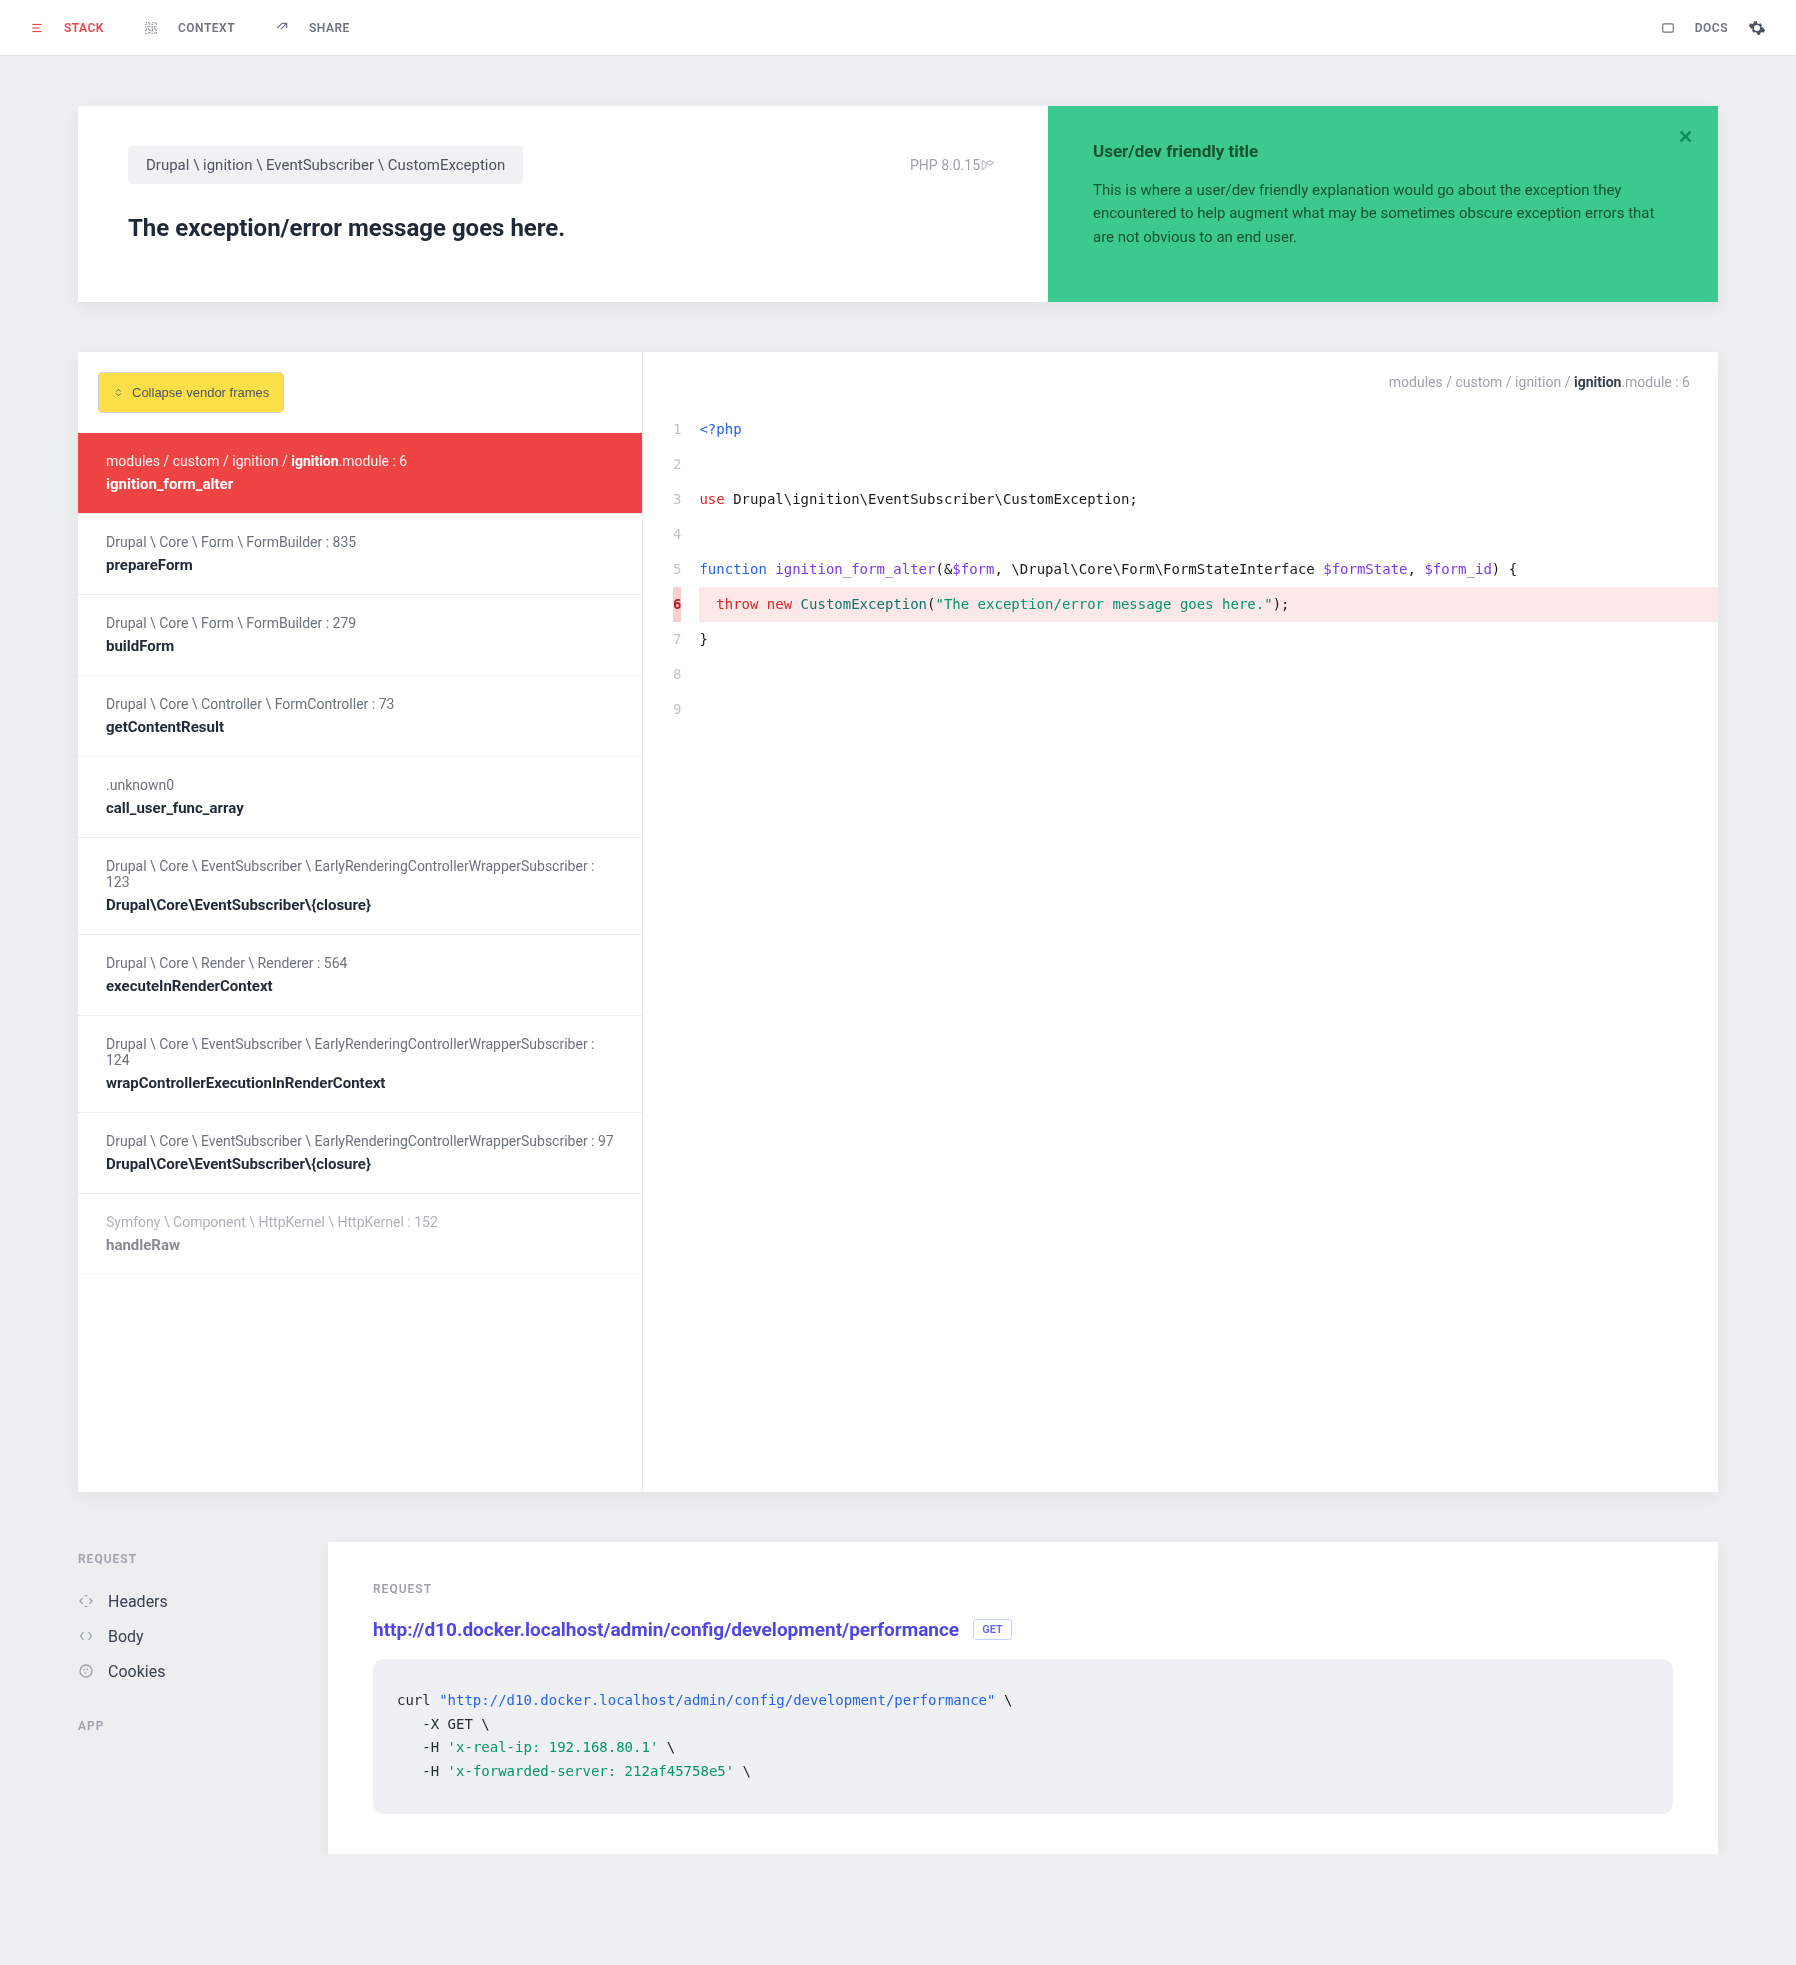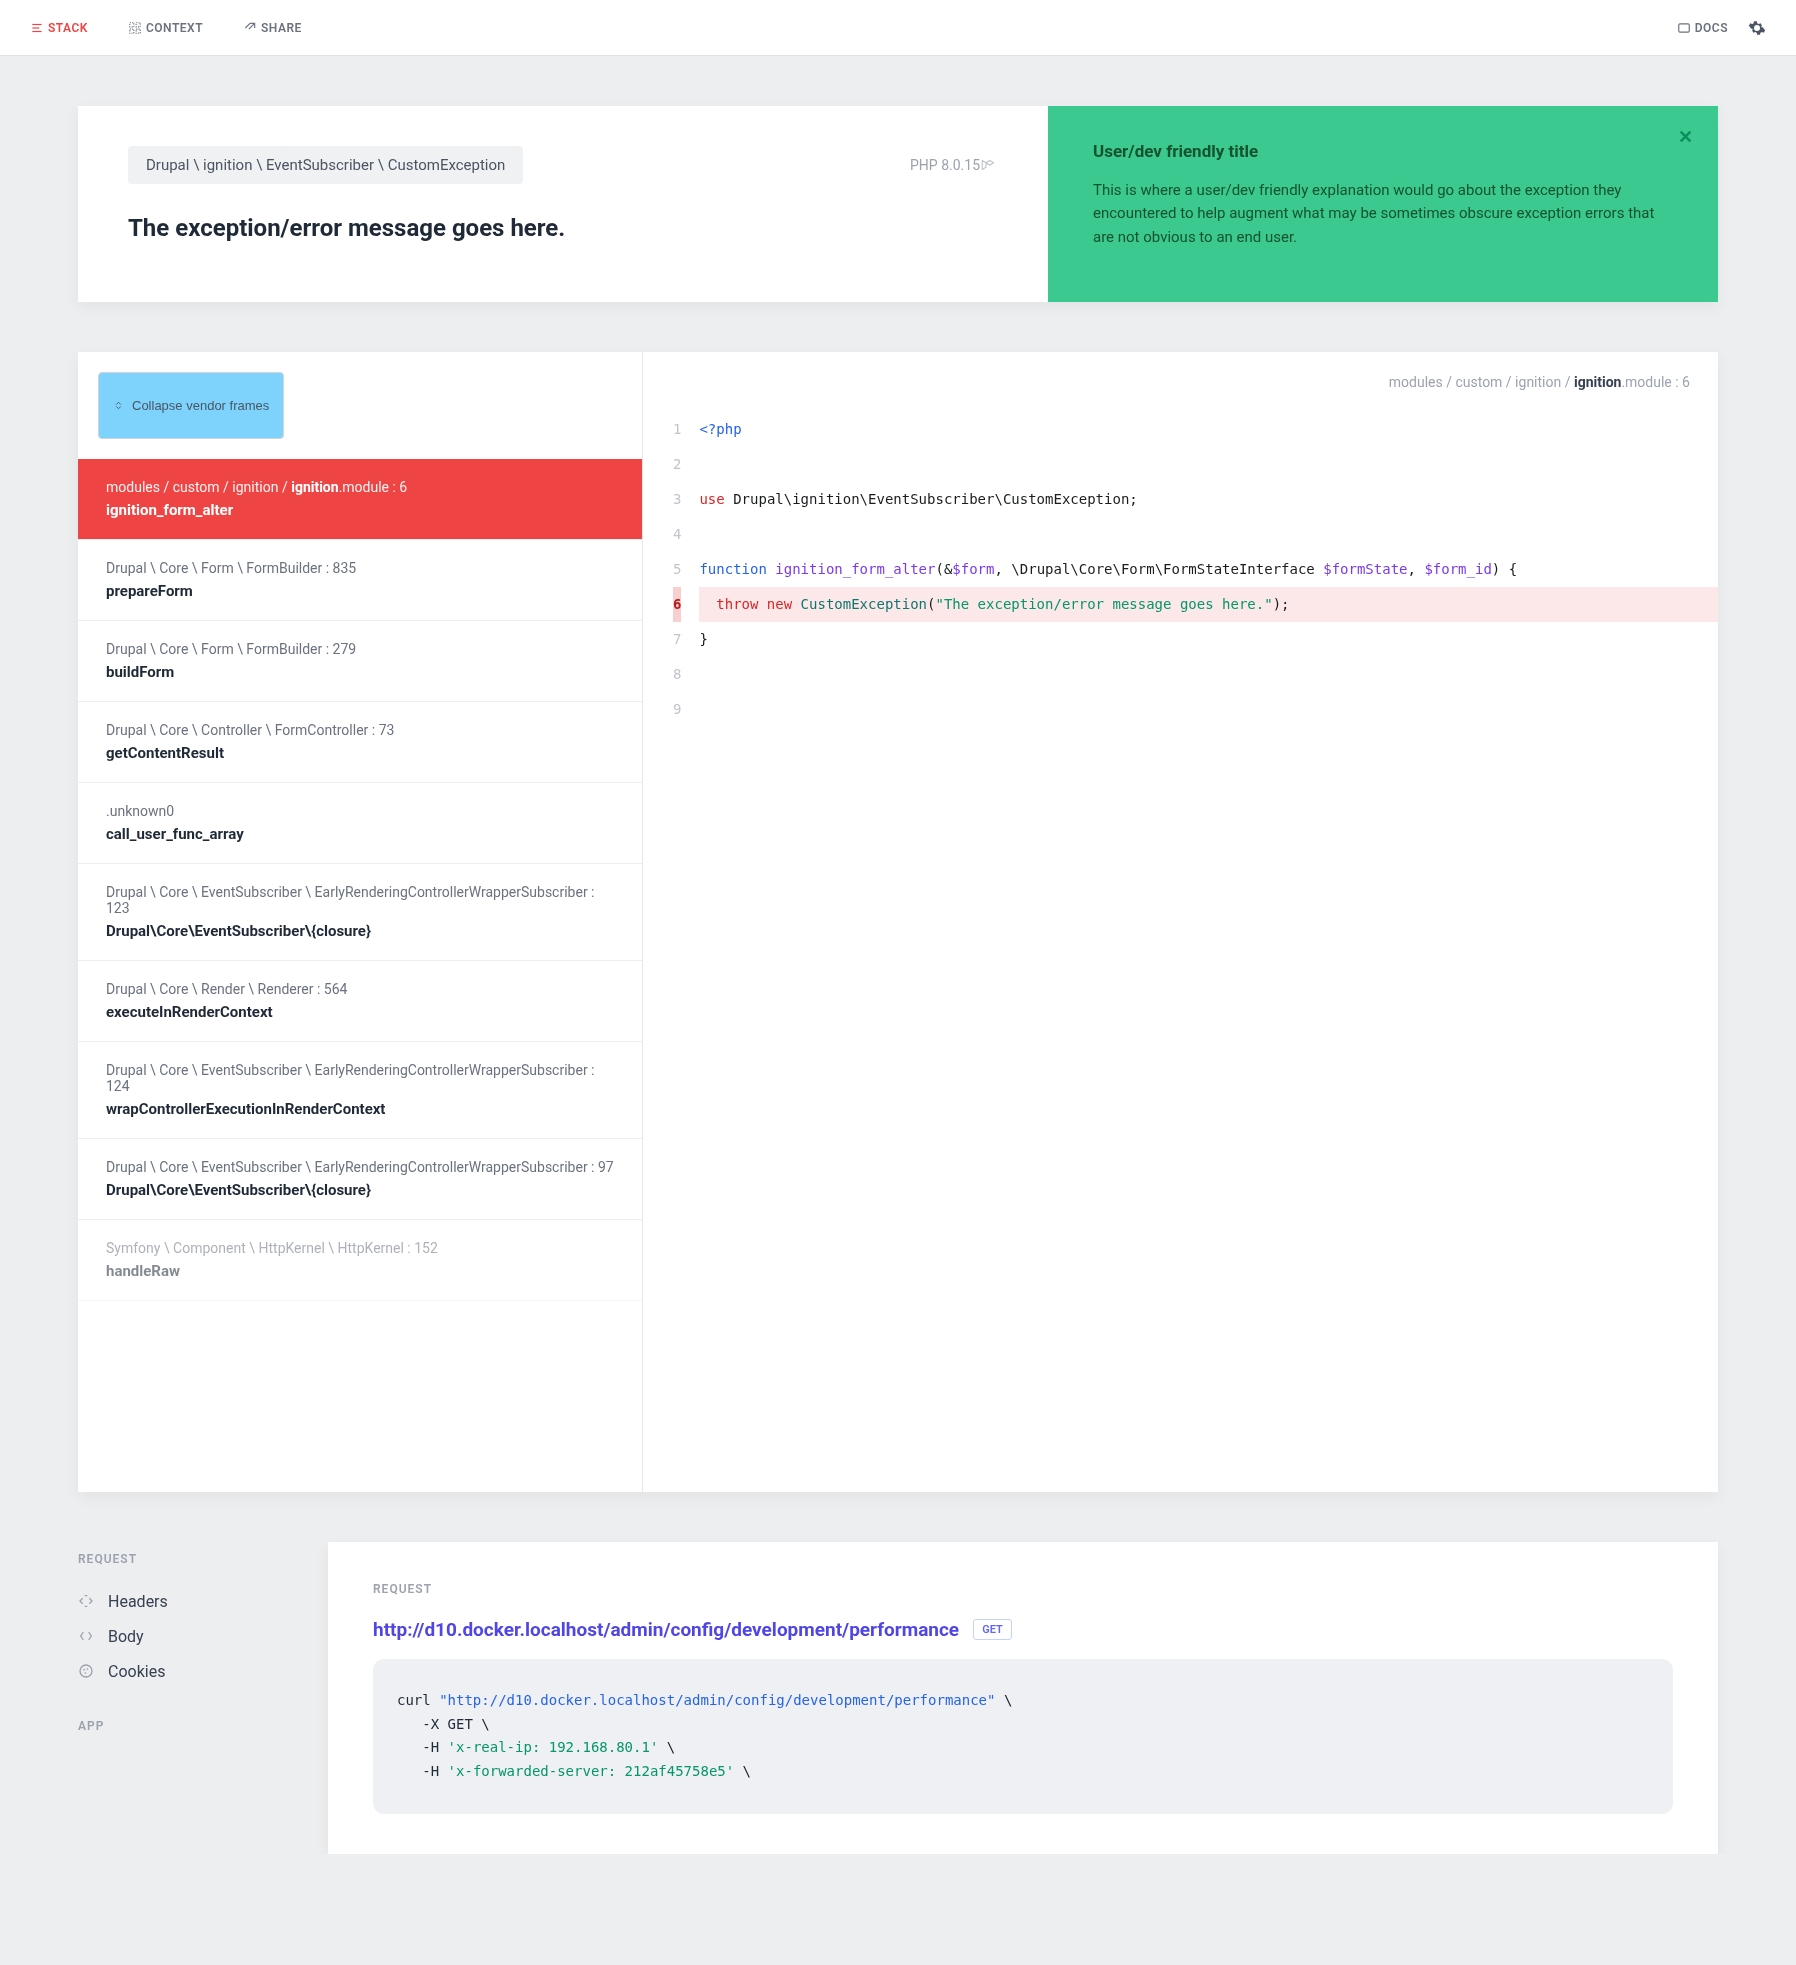--- a/index.html
+++ b/index.html
@@ -1,36 +1,36 @@
 <!DOCTYPE html>
 <html><head>
 <meta charset="utf-8">
 <style>
 * { box-sizing: border-box; margin: 0; padding: 0; }
 body { font-family: -apple-system, BlinkMacSystemFont, "Segoe UI", Roboto, sans-serif; background: #edeef0; color: #1a1c1e; font-size: 14px; }
 .topbar { background: #fff; display: flex; align-items: center; padding: 0 30px; height: 56px; border-bottom: 1px solid #e0e2e5; }
 .topbar-left { display: flex; gap: 40px; }
-.topbar-item { display: flex; align-items: flex-end; gap: 4px; font-size: 12px; font-weight: 600; letter-spacing: 0.5px; color: #6b7280; cursor: pointer; }
+.topbar-item { display: flex; align-items: flex-end; gap: 20px; font-size: 12px; font-weight: 600; letter-spacing: 0.5px; color: #6b7280; cursor: pointer; }
 .topbar-item.active { color: #ef4444; }
 .topbar-right { margin-left: auto; display: flex; align-items: center; gap: 20px; color: #6b7280; }
 .icon { display: inline-flex; width: 14px; height: 14px; }
 .container { max-width: 1700px; margin: 0 auto; padding: 0 30px; }
 .hero { display: flex; margin-top: 50px; background: #fff; box-shadow: 0 5px 15px rgba(0,0,0,0.05); }
 .hero-left { flex: 1.5; padding: 40px 50px; }
 .breadcrumb-pill { display: inline-block; background: #f0f1f3; padding: 10px 18px; border-radius: 4px; font-size: 15px; color: #4b5563; }
 .php-ver { float: right; color: #9ca3af; font-size: 14px; display: flex; align-items: center; margin-top: 10px; }
 .error-title { font-size: 24px; font-weight: 700; margin-top: 30px; color: #1f2937; }
 .hero-right { flex: 1; background: #4ade80; background: #3cc98f; padding: 35px 45px; position: relative; color: #0f5132; }
 .hero-right .close { position: absolute; top: 20px; right: 25px; color: #0a8f5e; font-size: 18px; font-weight: bold; cursor: pointer; }
 .hero-right h3 { font-size: 17px; font-weight: 700; margin-bottom: 18px; color: #14532d; }
 .hero-right p { font-size: 15px; line-height: 1.55; color: #14532d; margin-bottom: 18px; }
 .hero-right a { display: block; color: #14532d; text-decoration: underline; font-size: 15px; margin-bottom: 6px; }
 .stack-panel { display: flex; margin-top: 50px; background: #fff; box-shadow: 0 5px 15px rgba(0,0,0,0.05); height: 1140px; overflow: hidden; }
 .frames { width: 565px; border-right: 1px solid #e5e7eb; overflow-y: auto; }
-.collapse-btn { margin: 20px; display: inline-flex; align-items: center; gap: 8px; border: 1px solid #d1d5db; padding: 25px 14px; border-radius: 4px; font-size: 13px; color: #4b5563; background: #7dd3fc; cursor: pointer; }
+.collapse-btn { margin: 20px; display: inline-flex; align-items: center; gap: 8px; border: 1px solid #d1d5db; padding: 12px 14px; border-radius: 4px; font-size: 13px; color: #4b5563; background: #fde047; cursor: pointer; }
 .frame { padding: 20px 28px; border-bottom: 1px solid #edeef0; cursor: pointer; }
 .frame.active { background: #ef4444; color: #fff; }
 .frame-path { font-size: 14px; color: #6b7280; margin-bottom: 6px; }
 .frame.active .frame-path { color: rgba(255,255,255,0.93); }
 .frame-path .strong { font-weight: 700; color: #1f2937; }
 .frame.active .frame-path .strong { color: #fff; }
 .frame-fn { font-size: 15px; font-weight: 700; color: #1f2937; }
 .frame.active .frame-fn { color: #fff; }
 .frame.faded { opacity: 0.55; }
 .code-area { flex: 1; display: flex; flex-direction: column; }

